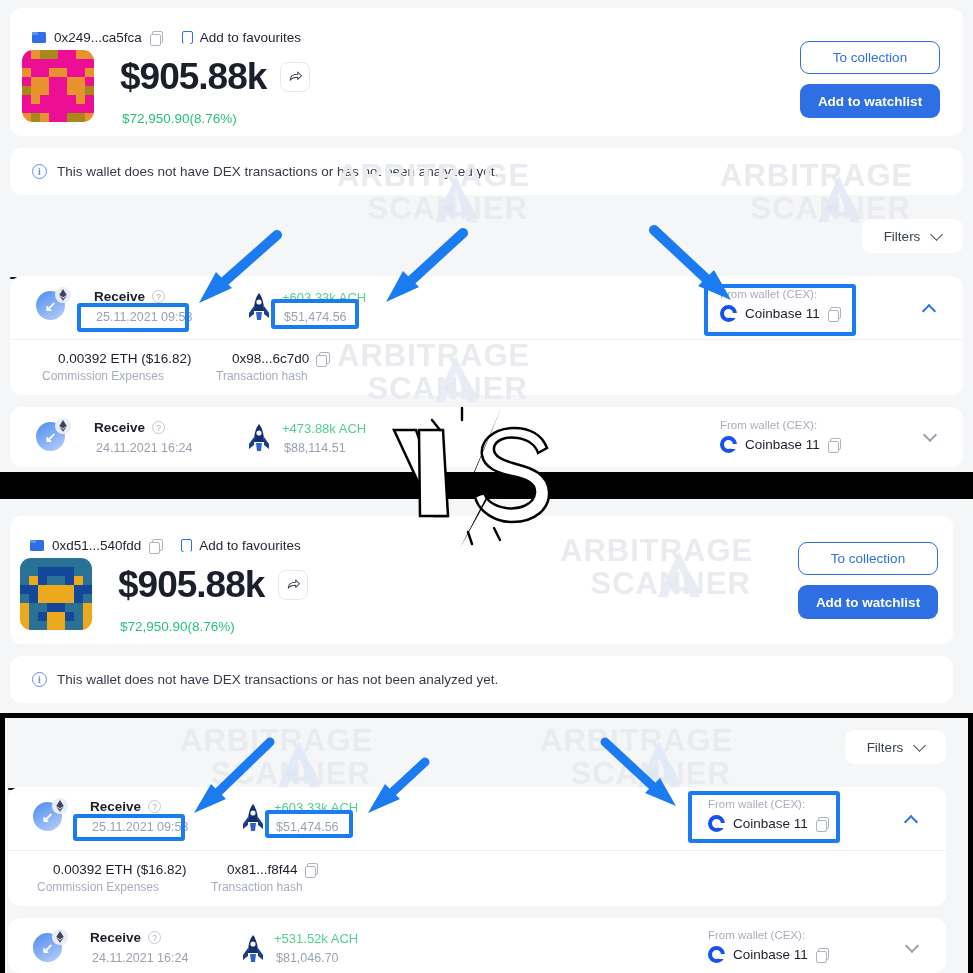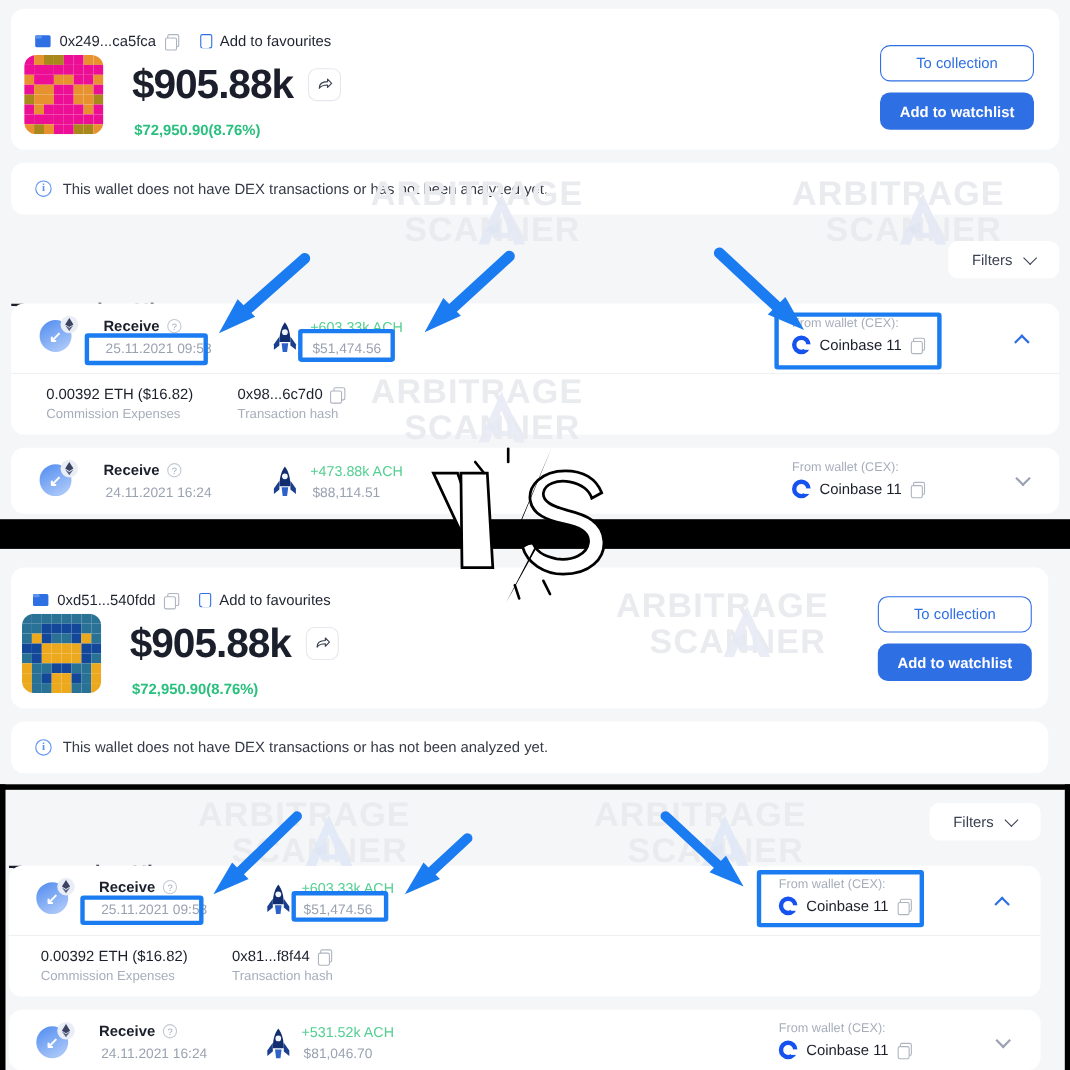--- a/index.html
+++ b/index.html
@@ -75,21 +75,21 @@
     grid-template-rows: repeat(8, 1fr);
     flex: none;
   }
   .avatar i { display:block; }
 
   .bal { font-size: 37px; font-weight: 800; color: #1b1f2b; letter-spacing: -1px; line-height: 1; }
   .share-btn {
     width: 30px; height: 30px; border:1px solid #e6e8ee; border-radius:8px;
     background:#fff; display:flex; align-items:center; justify-content:center; cursor:pointer;
   }
-  .delta { font-size: 13.5px; color: #28c07d; font-weight: 700; }
+  .delta { font-size: 13.5px; color: #28c07d; font-weight: 400; }
 
   .btn-outline {
     border: 1.5px solid #2f6fe4; color: #2f6fe4; background: #fff;
     border-radius: 9px; font-size: 13.5px; font-weight: 500;
     display:flex; align-items:center; justify-content:center; cursor:pointer;
   }
   .btn-primary {
     background: #2f6fe4; color: #fff; border: none;
     border-radius: 9px; font-size: 13.5px; font-weight: 700;
     display:flex; align-items:center; justify-content:center; cursor:pointer;
@@ -136,21 +136,21 @@
   .tx-date { font-size: 12.5px; color:#9aa2b1; }
   .tok-amt { font-size: 13px; color:#53cf92; font-weight:500; }
   .tok-usd { font-size: 12.5px; color:#9aa2b1; }
   .cex-label { font-size: 11.5px; color:#a7aebb; }
   .cex-name { font-size: 13.5px; color:#1b1f2b; }
   .cb-icon { width:17px;height:17px;border-radius:50%;border:4px solid #1652f0;
              position:relative; flex:none; }
   .cb-icon:after { content:""; position:absolute; right:-5px; top:3.5px; width:7px; height:5.5px;
                    background:#fff; }
   .tx-sub { border-top: 1px solid #eef0f4; display:flex; align-items:center; }
-  .sub-val { font-size:13.5px; color:#1b1f2b; }
+  .sub-val { font-size:13.5px; color:#1b1f2b;margin-left:16px; }
   .sub-lab { font-size:12px; color:#a7aebb; margin-top:3px; }
 
   
   .hl { position:absolute; border: 4px solid #1a7cf0; border-radius:3px; z-index: 6; pointer-events:none; }
 
   
   .arrows { position:absolute; inset:0; z-index: 7; pointer-events:none; }
 
   
   .divider { position:absolute; left:0; width:973px; background:#000; z-index: 8; }

